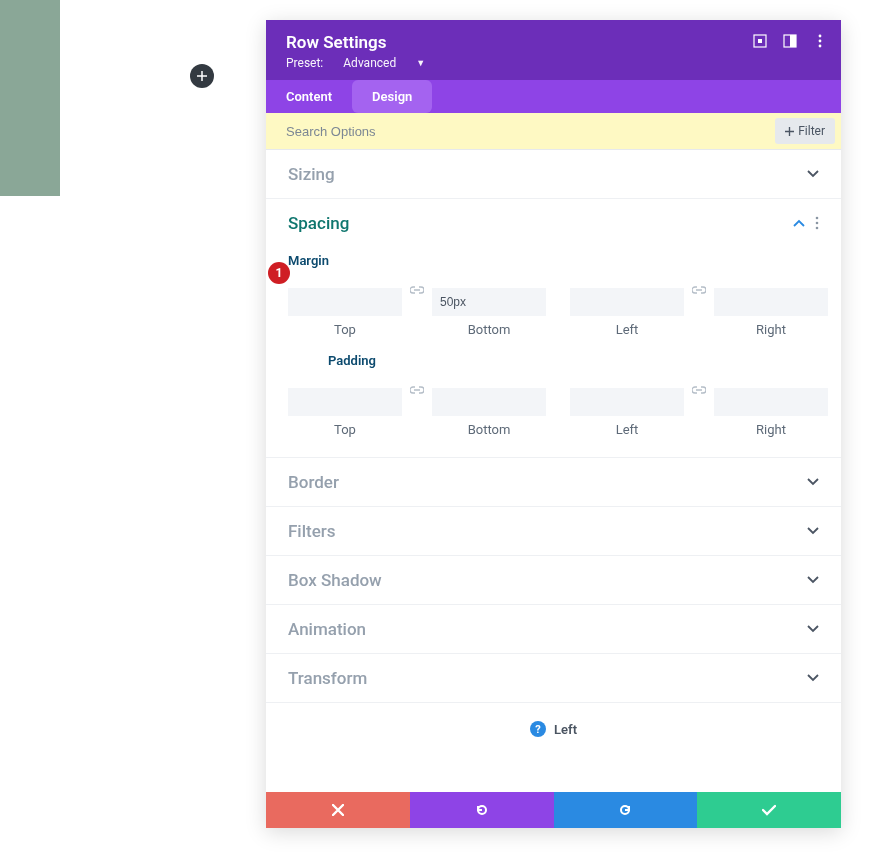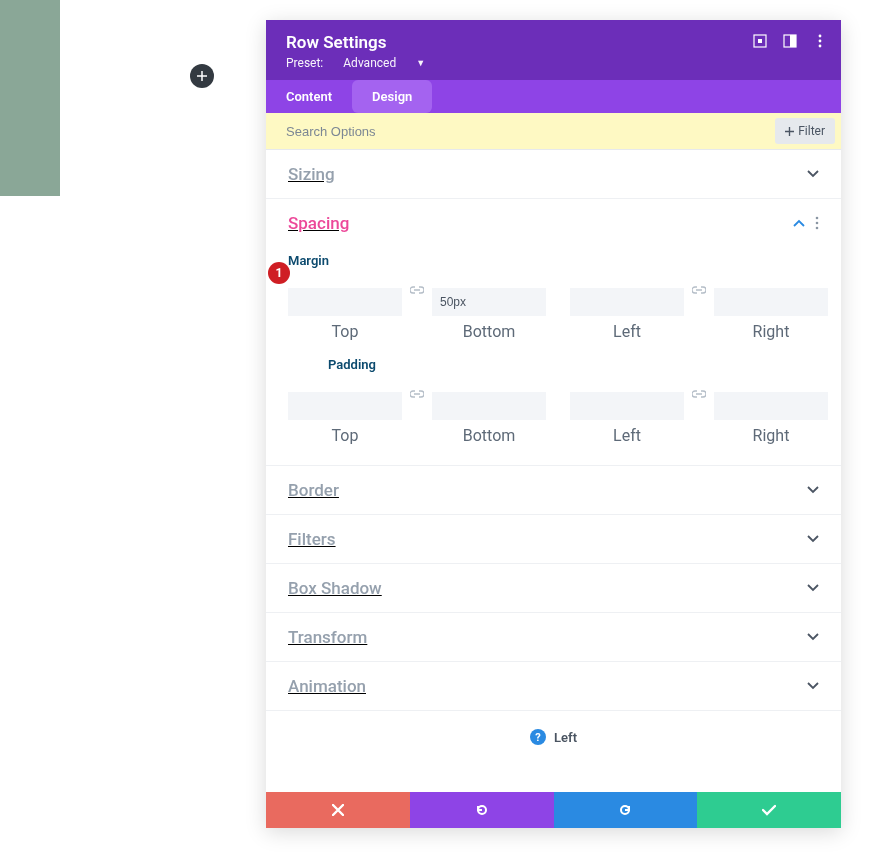--- a/index.html
+++ b/index.html
@@ -96,28 +96,27 @@
     overflow-y: auto;
     background: #fff;
   }
   .section {
     border-bottom: 1px solid #eef0f3;
   }
   .section-head {
     display: flex; align-items: center; justify-content: space-between;
     padding: 14px 22px;
     cursor: pointer;
-    text-decoration: underline;
   }
   .section-title {
     font-size: 17px;
     color: #95a0ad;
     font-weight: 500;
   }
-  .section-title.open { color: #ec4899; }
+  .section-title.open { color: #0f766e; }
   .section-head-right { display: flex; align-items: center; gap: 10px; }
   .chev { color: #4b5563; }
   .kebab-sm { color: #8a96a3; font-size: 14px; }
   .section-body { padding: 0 22px 20px 22px; }
   .field-label {
     font-size: 13px; font-weight: 600; color: #0c4a6e;
     margin: 6px 0 8px 0;
   }
   .dims {
     display: flex; align-items: flex-start; gap: 10px;
@@ -132,21 +131,21 @@
   .dim-pair { display: flex; flex-direction: column; align-items: center; margin-top: 12px; }
   .dim-input {
     width: 114px; height: 28px;
     background: #f3f5f8;
     border: none;
     font-size: 12px;
     padding: 0 8px;
     color: #4a5461;
     outline: none;
   }
-  .dim-label { font-size: 16px; color: #5e6a78; margin-top: 6px; }
+  .dim-label { font-size: 13px; color: #5e6a78; margin-top: 6px; }
   .link-icon {
     width: 18px; height: 28px;
     display: flex; align-items: center; justify-content: center;
     color: #b5bec8; font-size: 12px;
     cursor: pointer;
   }
   .callout {
     position: absolute;
     width: 22px; height: 22px; border-radius: 50%;
     background: #cf1e24; color: #fff;
@@ -385,34 +384,34 @@
               <svg width="12" height="8" viewBox="0 0 12 8">
                 <path d="M1 1l5 5 5-5" fill="none" stroke="#4b5563" stroke-width="1.8"></path>
               </svg>
             </span>
           </div>
       </div>
     </div>
 
     <div class="section">
       <div class="section-head">
+        <div class="section-title">Animation</div>
+        <div class="section-head-right">
+            <span class="chev">
+              <svg width="12" height="8" viewBox="0 0 12 8">
+                <path d="M1 1l5 5 5-5" fill="none" stroke="#4b5563" stroke-width="1.8"></path>
+              </svg>
+            </span>
+          </div>
+      </div>
+    </div>
+
+    <div class="section">
+      <div class="section-head">
         <div class="section-title">Transform</div>
-        <div class="section-head-right">
-            <span class="chev">
-              <svg width="12" height="8" viewBox="0 0 12 8">
-                <path d="M1 1l5 5 5-5" fill="none" stroke="#4b5563" stroke-width="1.8"></path>
-              </svg>
-            </span>
-          </div>
-      </div>
-    </div>
-
-    <div class="section">
-      <div class="section-head">
-        <div class="section-title">Animation</div>
         <div class="section-head-right">
             <span class="chev">
               <svg width="12" height="8" viewBox="0 0 12 8">
                 <path d="M1 1l5 5 5-5" fill="none" stroke="#4b5563" stroke-width="1.8"></path>
               </svg>
             </span>
           </div>
       </div>
     </div>
 

